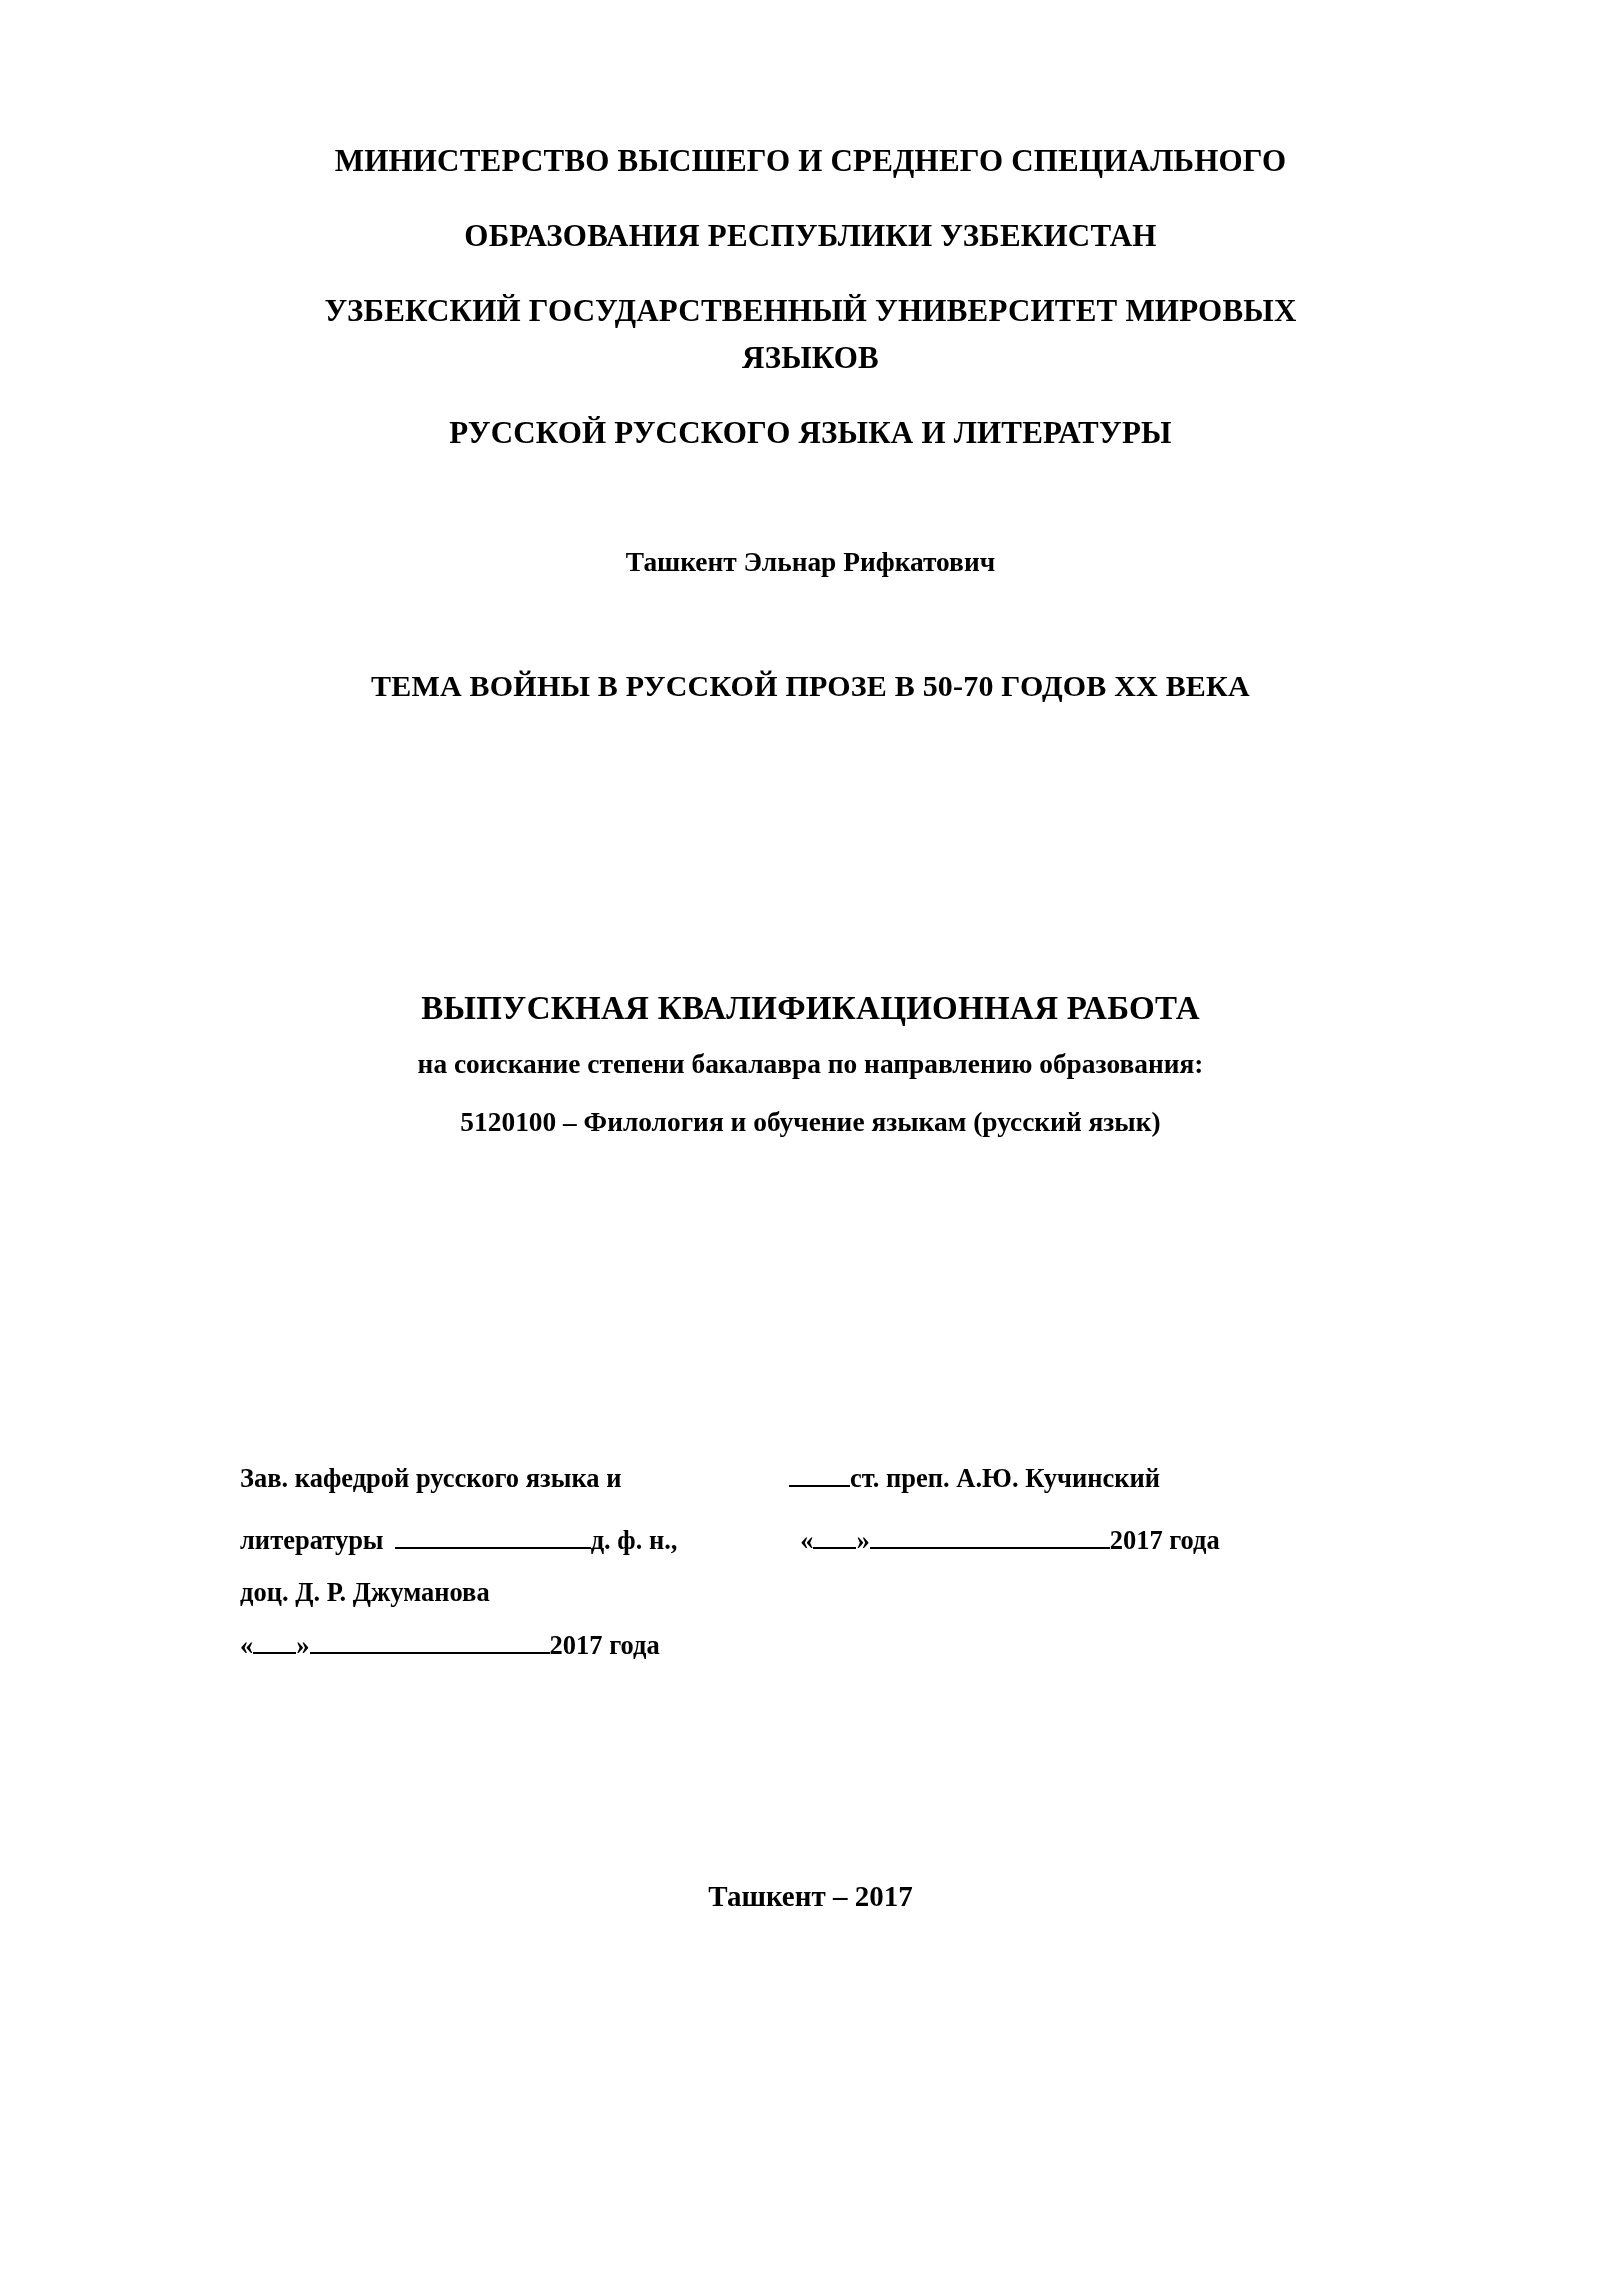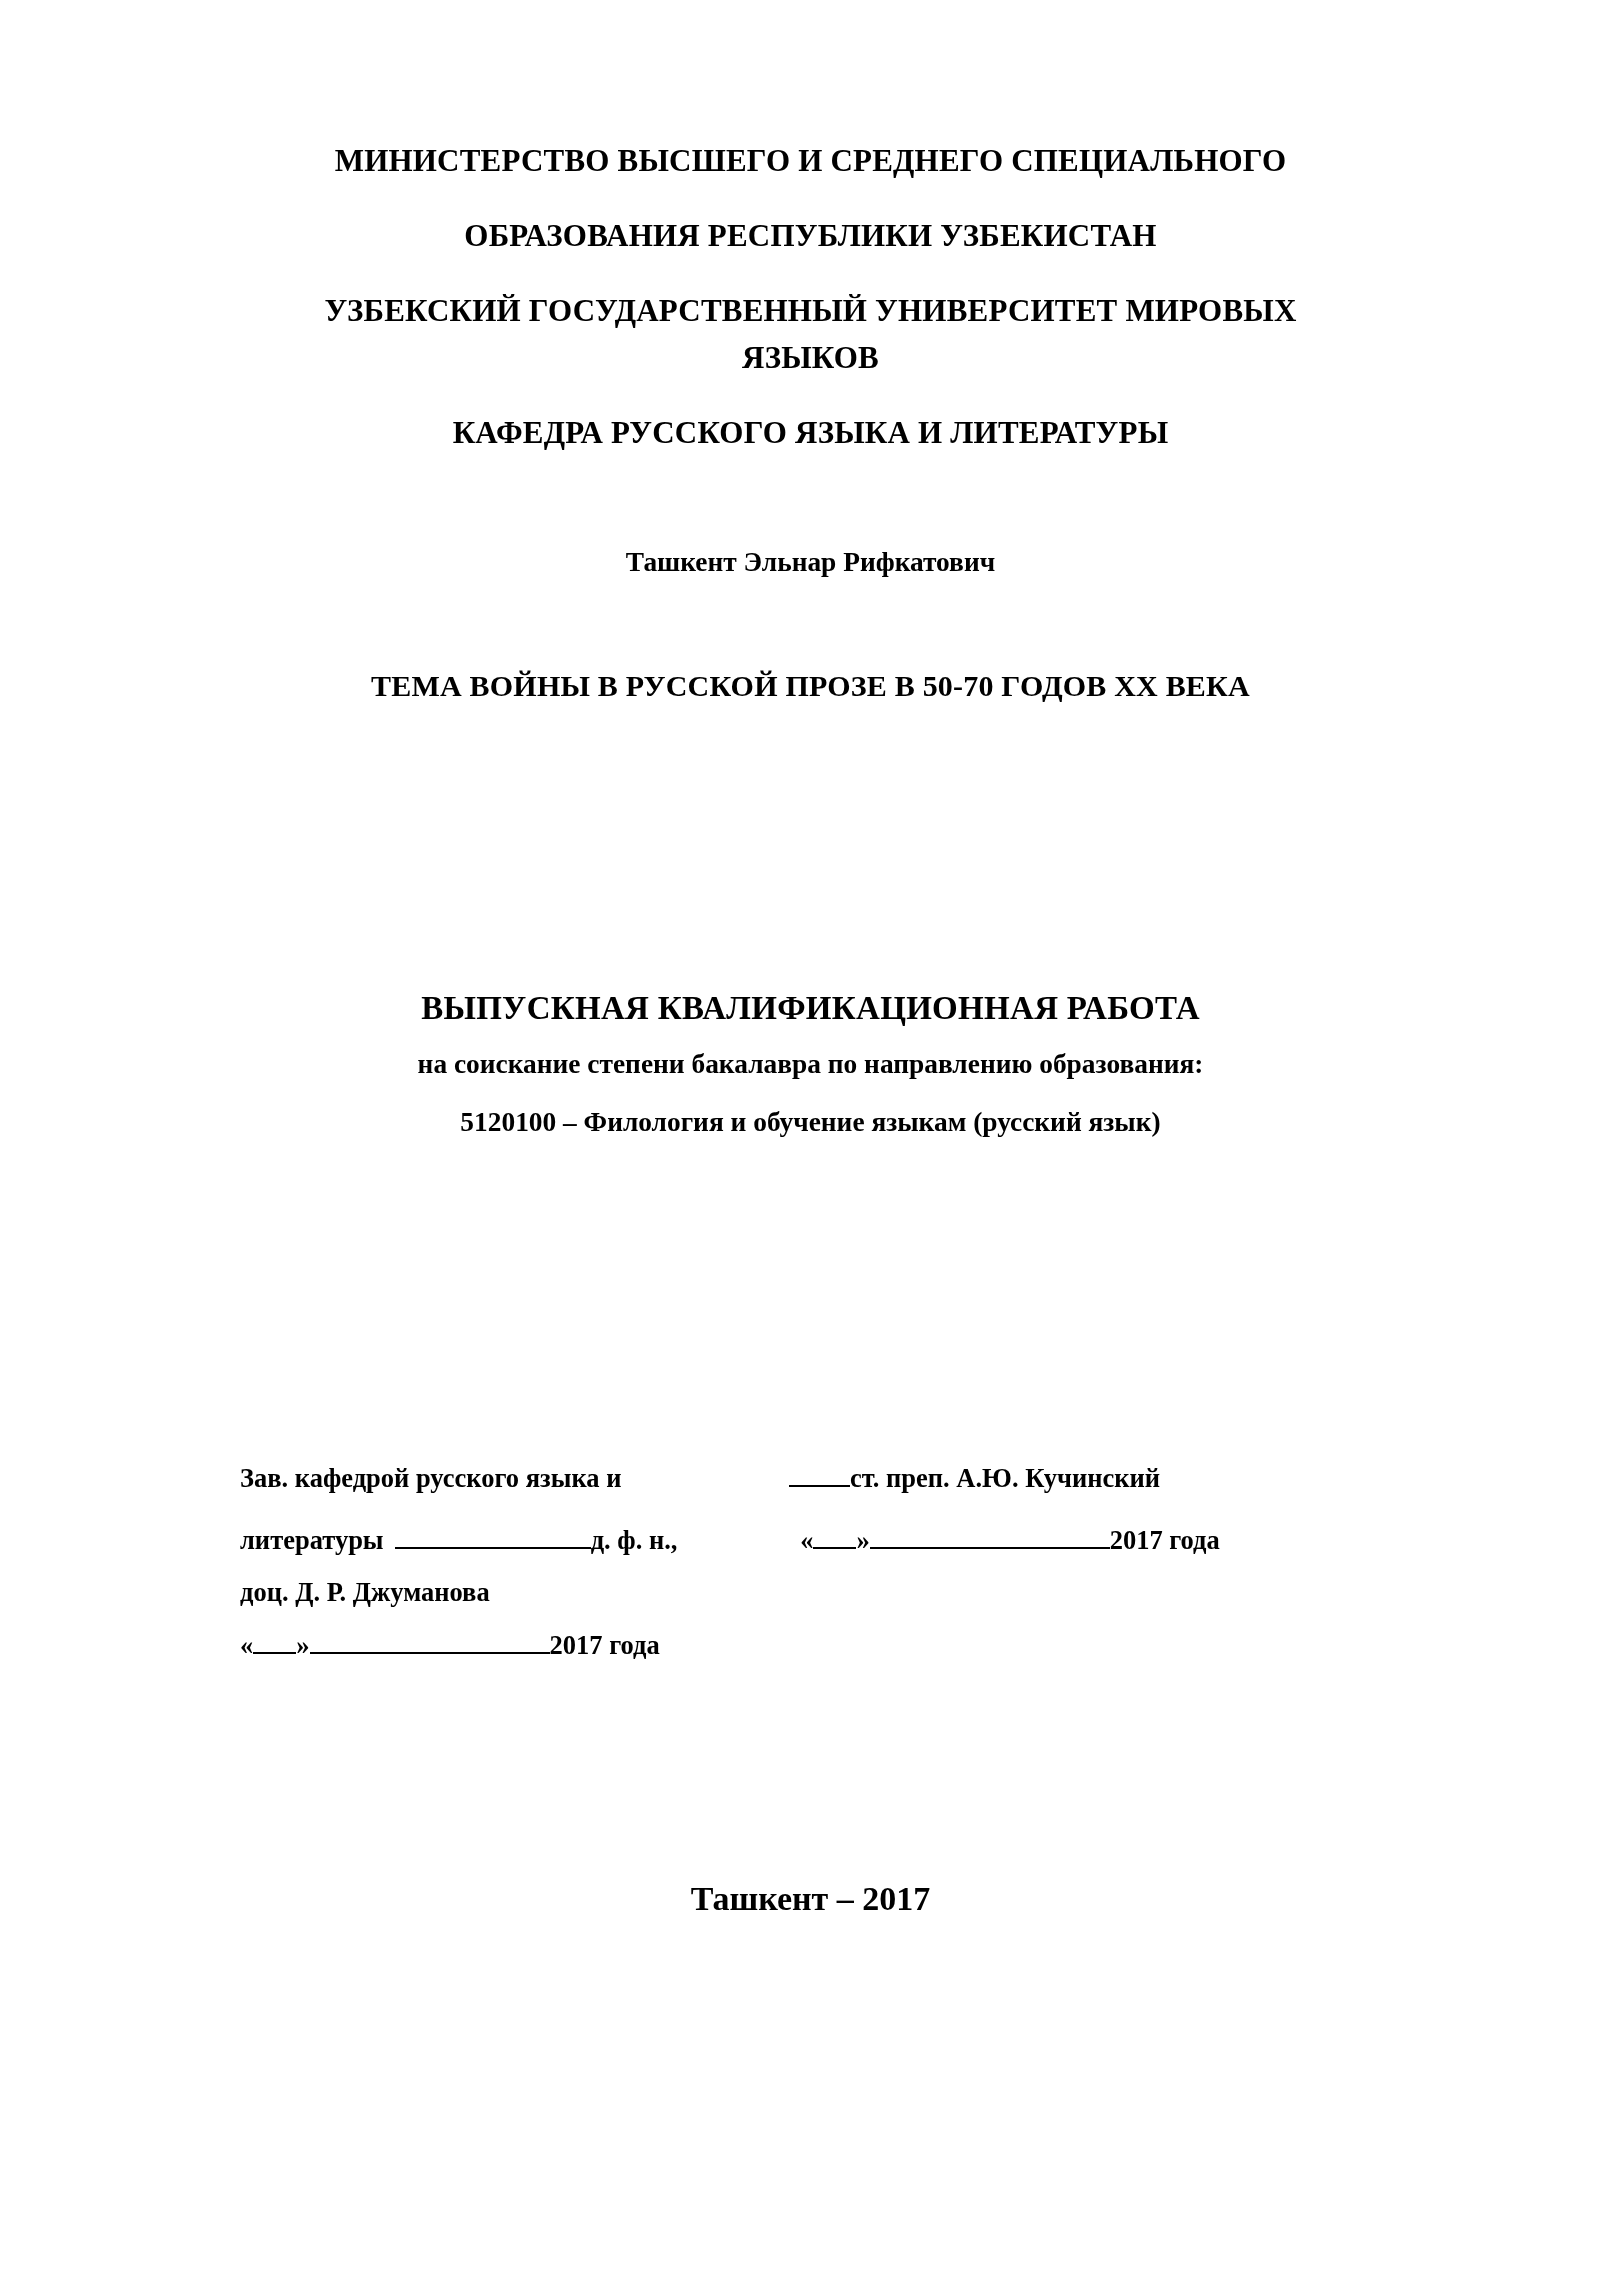--- a/index.html
+++ b/index.html
@@ -122,36 +122,36 @@
     height: 0.75em;
   }
   .rule.w-short { width: 61px; }
   .rule.w-tiny  { width: 43px; }
   .rule.w-mid   { width: 196px; }
   .rule.w-long  { width: 240px; }
 
   
   .footer {
     top: 1882px;
-    font-size: 34px;
+    font-size: 29px;
   }
 
   .sp { display: inline-block; width: 0.42em; }
 </style>
 </head>
 <body>
 
 <div class="page">
 
   <div class="block org-head">
     <div class="line l1">МИНИСТЕРСТВО ВЫСШЕГО И СРЕДНЕГО СПЕЦИАЛЬНОГО</div>
     <div class="line l2">ОБРАЗОВАНИЯ РЕСПУБЛИКИ УЗБЕКИСТАН</div>
     <div class="line l3">УЗБЕКСКИЙ ГОСУДАРСТВЕННЫЙ УНИВЕРСИТЕТ МИРОВЫХ</div>
     <div class="line l4">ЯЗЫКОВ</div>
-    <div class="line l5">КАФЕДРА РУССКОГО ЯЗЫКА И ЛИТЕРАТУРЫ</div>
+    <div class="line l5">РУССКОЙ РУССКОГО ЯЗЫКА И ЛИТЕРАТУРЫ</div>
   </div>
 
   <div class="block author">
     <div class="line">Ташкент Эльнар Рифкатович</div>
   </div>
 
   <div class="block thesis-title">
     <div class="line">ТЕМА ВОЙНЫ В РУССКОЙ ПРОЗЕ В 50-70 ГОДОВ XX ВЕКА</div>
   </div>
 

